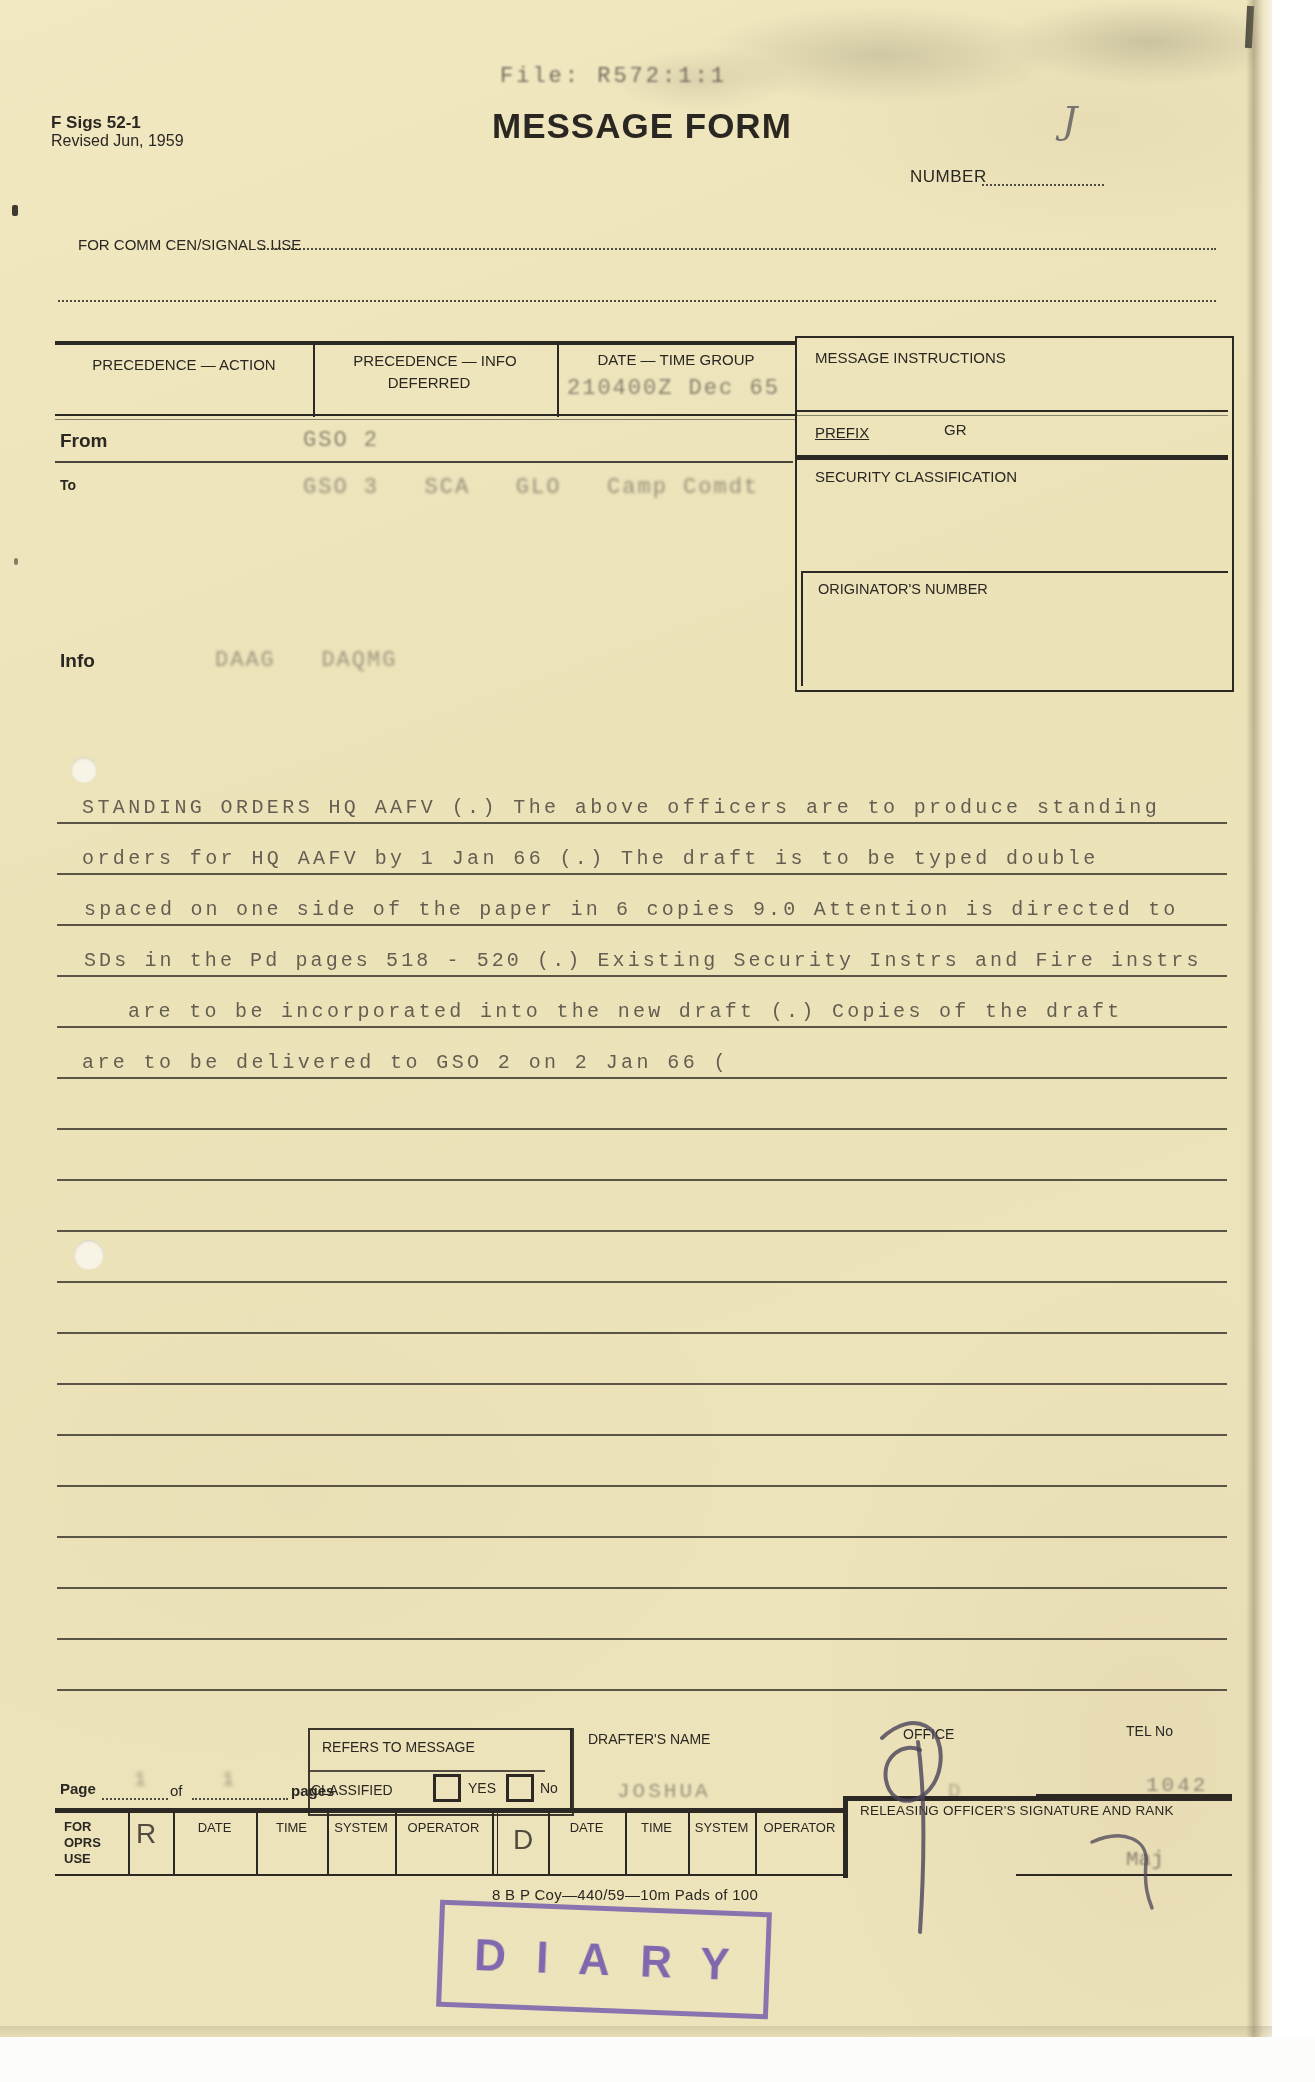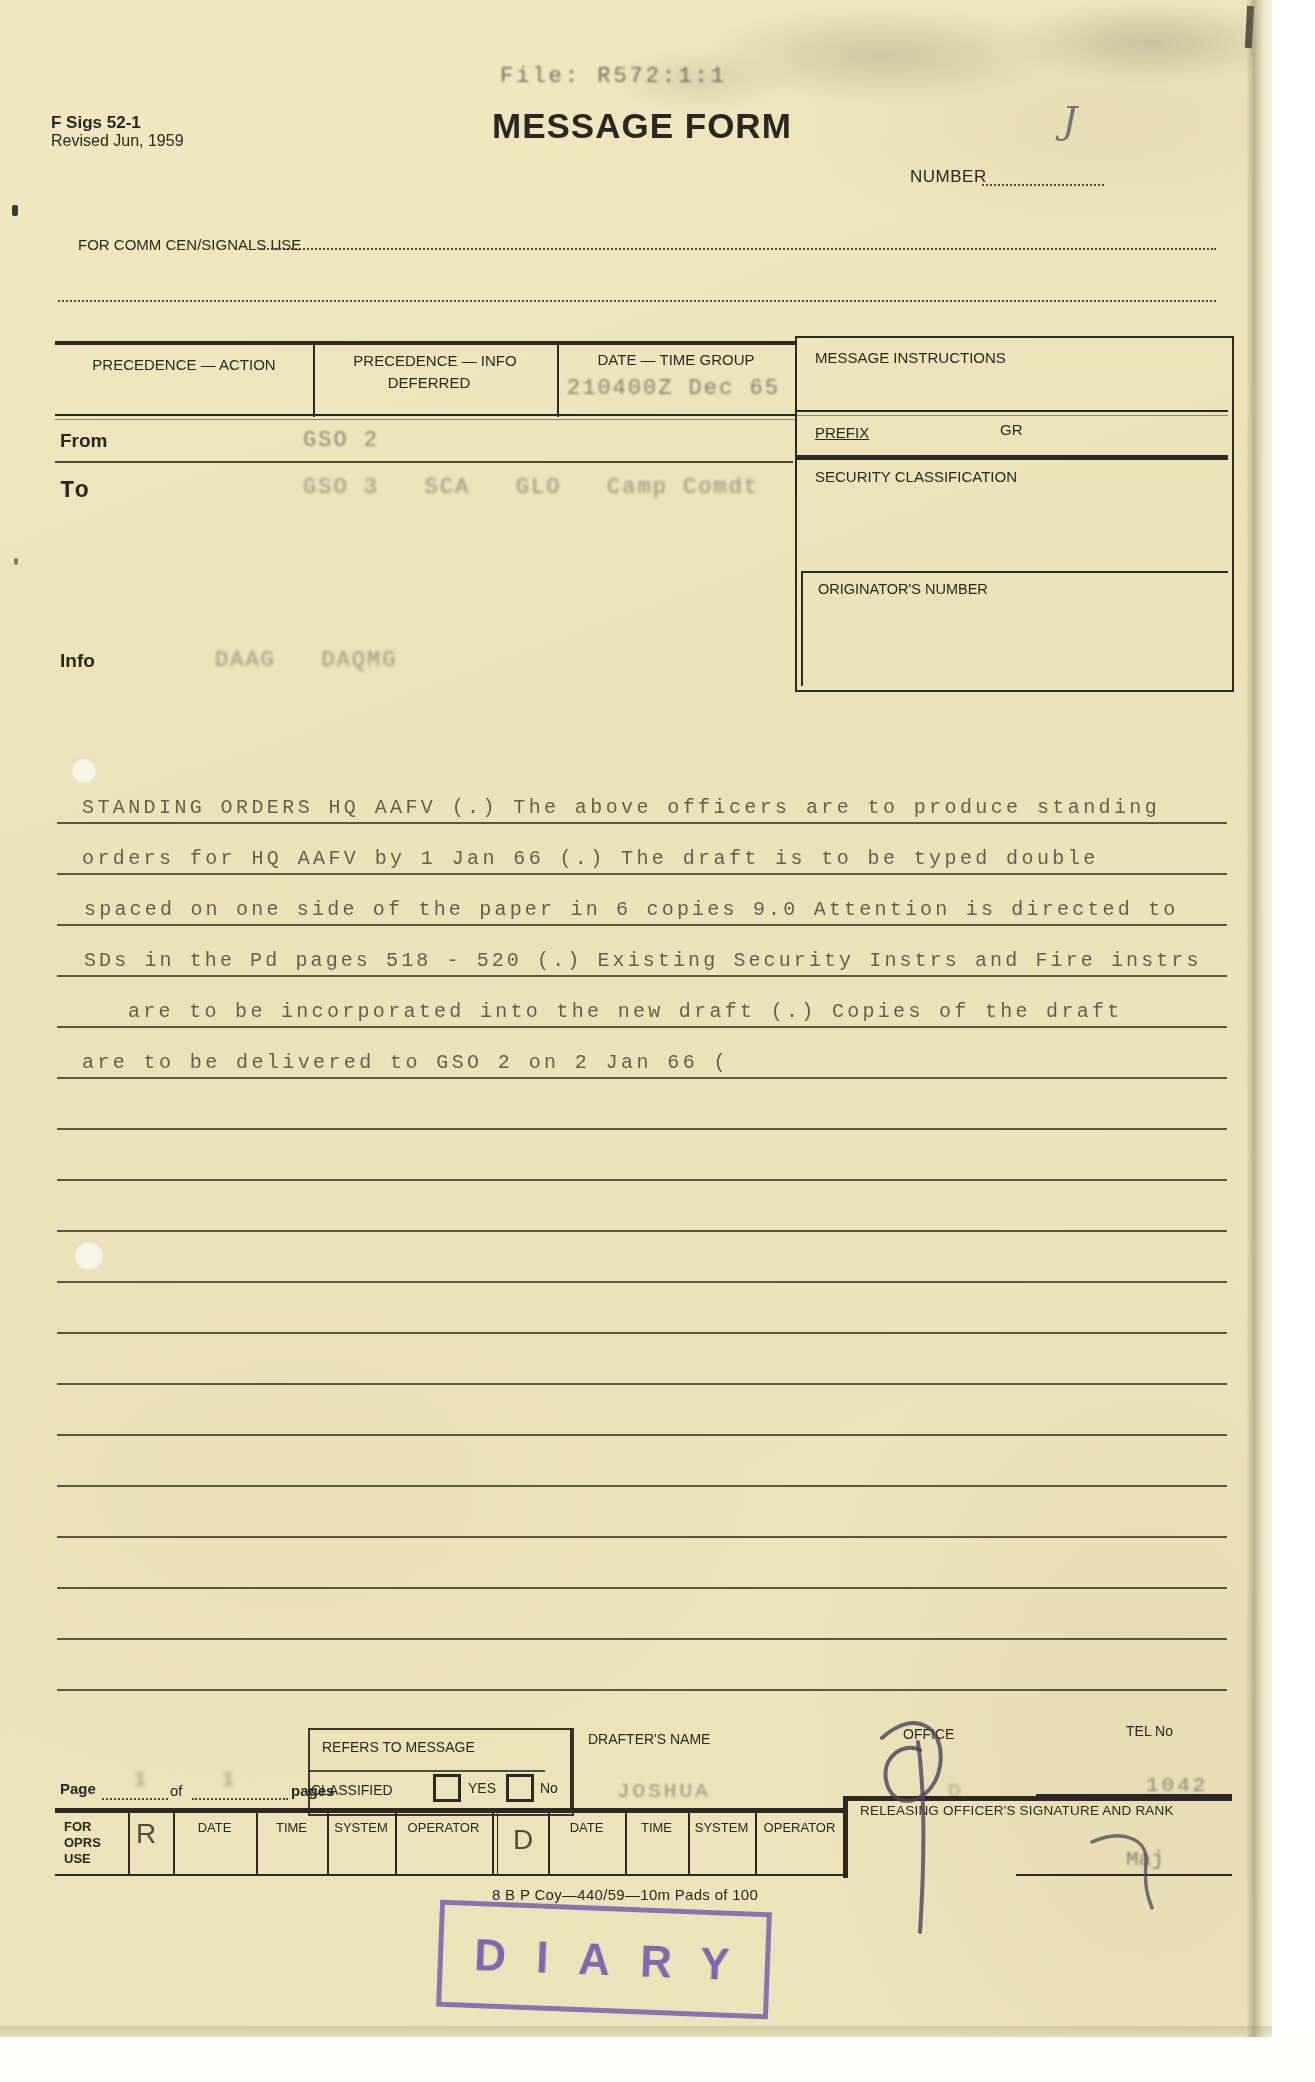--- a/index.html
+++ b/index.html
@@ -67,29 +67,29 @@
   <div class="lbl c" style="left:313px;top:352px;width:244px;font-size:15px;">PRECEDENCE — INFO</div>
   <div class="lbl c" style="left:313px;top:374px;width:232px;font-size:15px;">DEFERRED</div>
   <div class="lbl c" style="left:557px;top:351px;width:238px;font-size:15px;">DATE — TIME GROUP</div>
   <div class="typed" style="left:567px;top:376px;font-size:22px;letter-spacing:2px;filter:blur(1.3px);color:rgba(70,66,62,.62);">210400Z Dec 65</div>
   <div class="hl" style="left:55px;top:414px;width:740px;height:2px;"></div>
   <div class="hl" style="left:55px;top:419px;width:740px;height:1px;opacity:.55;"></div>
 
   <div class="lbl b" style="left:60px;top:430px;font-size:19px;">From</div>
   <div class="typed" style="left:303px;top:428px;font-size:22px;letter-spacing:2px;filter:blur(1.2px);color:rgba(72,68,64,.6);">GSO 2</div>
   <div class="hl" style="left:55px;top:461px;width:738px;height:2px;opacity:.85;"></div>
-  <div class="lbl b" style="left:60px;top:477px;font-size:24px;font-family:Liberation Mono, monospace;">To</div>
+  <div class="lbl b" style="left:60px;top:477px;font-size:14px;">To</div>
   <div class="typed" style="left:303px;top:475px;font-size:22px;letter-spacing:2px;filter:blur(1.5px);color:rgba(75,70,66,.55);">GSO 3   SCA   GLO   Camp Comdt</div>
 
   <div style="position:absolute;left:795px;top:336px;width:435px;height:352px;border:2px solid #2c2823;"></div>
   <div class="lbl" style="left:815px;top:349px;font-size:15px;">MESSAGE INSTRUCTIONS</div>
   <div class="hl" style="left:797px;top:410px;width:431px;height:2px;"></div>
   <div class="hl" style="left:797px;top:415px;width:431px;height:1px;opacity:.5;"></div>
   <div class="lbl" style="left:815px;top:424px;font-size:15px;text-decoration:underline;">PREFIX</div>
-  <div class="lbl" style="left:1000px;top:421px;font-size:15px;">GR</div>
+  <div class="lbl" style="left:944px;top:421px;font-size:15px;">GR</div>
   <div class="hl" style="left:797px;top:455px;width:431px;height:5px;"></div>
   <div class="lbl" style="left:815px;top:468px;font-size:15px;">SECURITY CLASSIFICATION</div>
   <div class="hl" style="left:801px;top:571px;width:427px;height:2px;"></div>
   <div class="vl" style="left:801px;top:571px;height:115px;"></div>
   <div class="lbl" style="left:818px;top:581px;font-size:14.5px;">ORIGINATOR'S NUMBER</div>
 
   <div class="lbl b" style="left:60px;top:650px;font-size:19px;">Info</div>
   <div class="typed" style="left:215px;top:648px;font-size:22px;letter-spacing:2px;filter:blur(1.6px);color:rgba(75,70,66,.5);">DAAG   DAQMG</div>
 
   <div class="hole" style="left:71px;top:757px;width:26px;height:26px;"></div>

